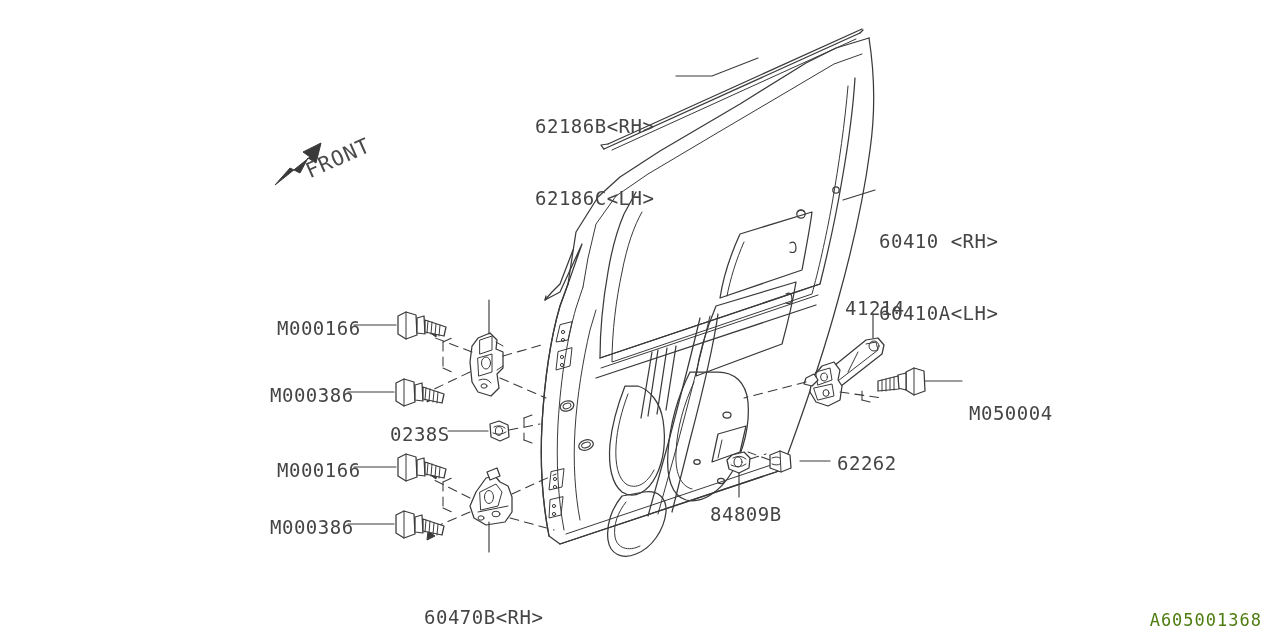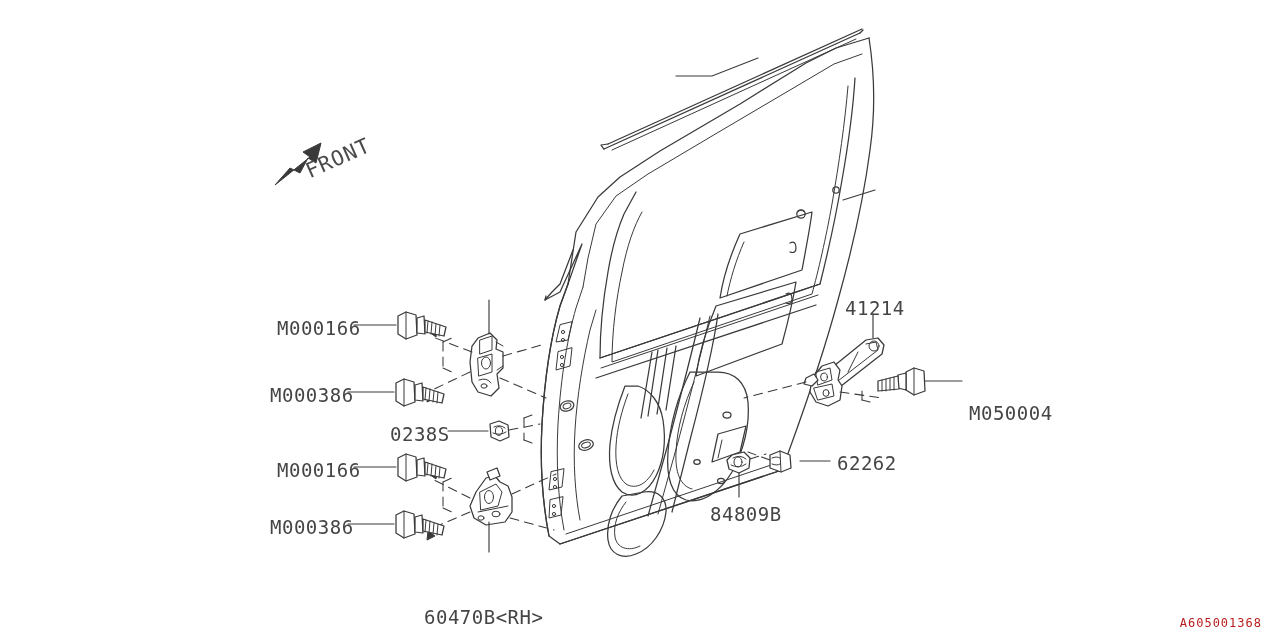--- a/index.html
+++ b/index.html
@@ -16,21 +16,21 @@
     font-family:"DejaVu Sans Mono","Liberation Mono",monospace;
     font-size:19px;
     letter-spacing:0.5px;
     color:#454545;
     white-space:pre;
     line-height:23px;
   }
   .lbl.two{line-height:24px;}
   .diagid{
     position:absolute;right:18px;bottom:10px;
-    font-size:12px;color:#b91c1c;letter-spacing:1px;
+    font-size:17px;color:#4d7c0f;letter-spacing:1px;
     font-family:"DejaVu Sans Mono","Liberation Mono",monospace;
     white-space:pre;
   }
   .frontword{
     position:absolute;
     font-size:21px;color:#4a4a4a;
     font-family:"DejaVu Sans Mono","Liberation Mono",monospace;
     transform:rotate(-24deg);
     transform-origin:0 50%;
     white-space:pre;
@@ -331,21 +331,29 @@
       <path class="thin" d="M733 458 q7 -4 13 1 M731 465 q8 4 15 -1"></path>
       <ellipse class="thin" cx="738" cy="462" rx="4" ry="5"></ellipse>
       <path class="lead" d="M739 473 L739 497"></path>
       <path class="dash" d="M750 459 L766 454"></path>
     </g>
 
   </svg>
 
   <div class="frontword" style="left:307px;top:160px;">FRONT</div>
 
-
+  <div class="lbl two" style="left:535px;top:66px;">
+    <div>62186B&lt;RH&gt;</div>
+    <div>62186C&lt;LH&gt;</div>
+  </div>
+
+  <div class="lbl two" style="left:879px;top:181px;">
+    <div>60410 &lt;RH&gt;</div>
+    <div>60410A&lt;LH&gt;</div>
+  </div>
 
 
   <div class="lbl two" style="left:424px;top:557px;">
     <div>60470B&lt;RH&gt;</div>
     
   </div>
 
   <div class="lbl" style="left:845px;top:297px;">41214</div>
   <div class="lbl" style="left:277px;top:317px;">M000166</div>
   <div class="lbl" style="left:270px;top:384px;">M000386</div>

